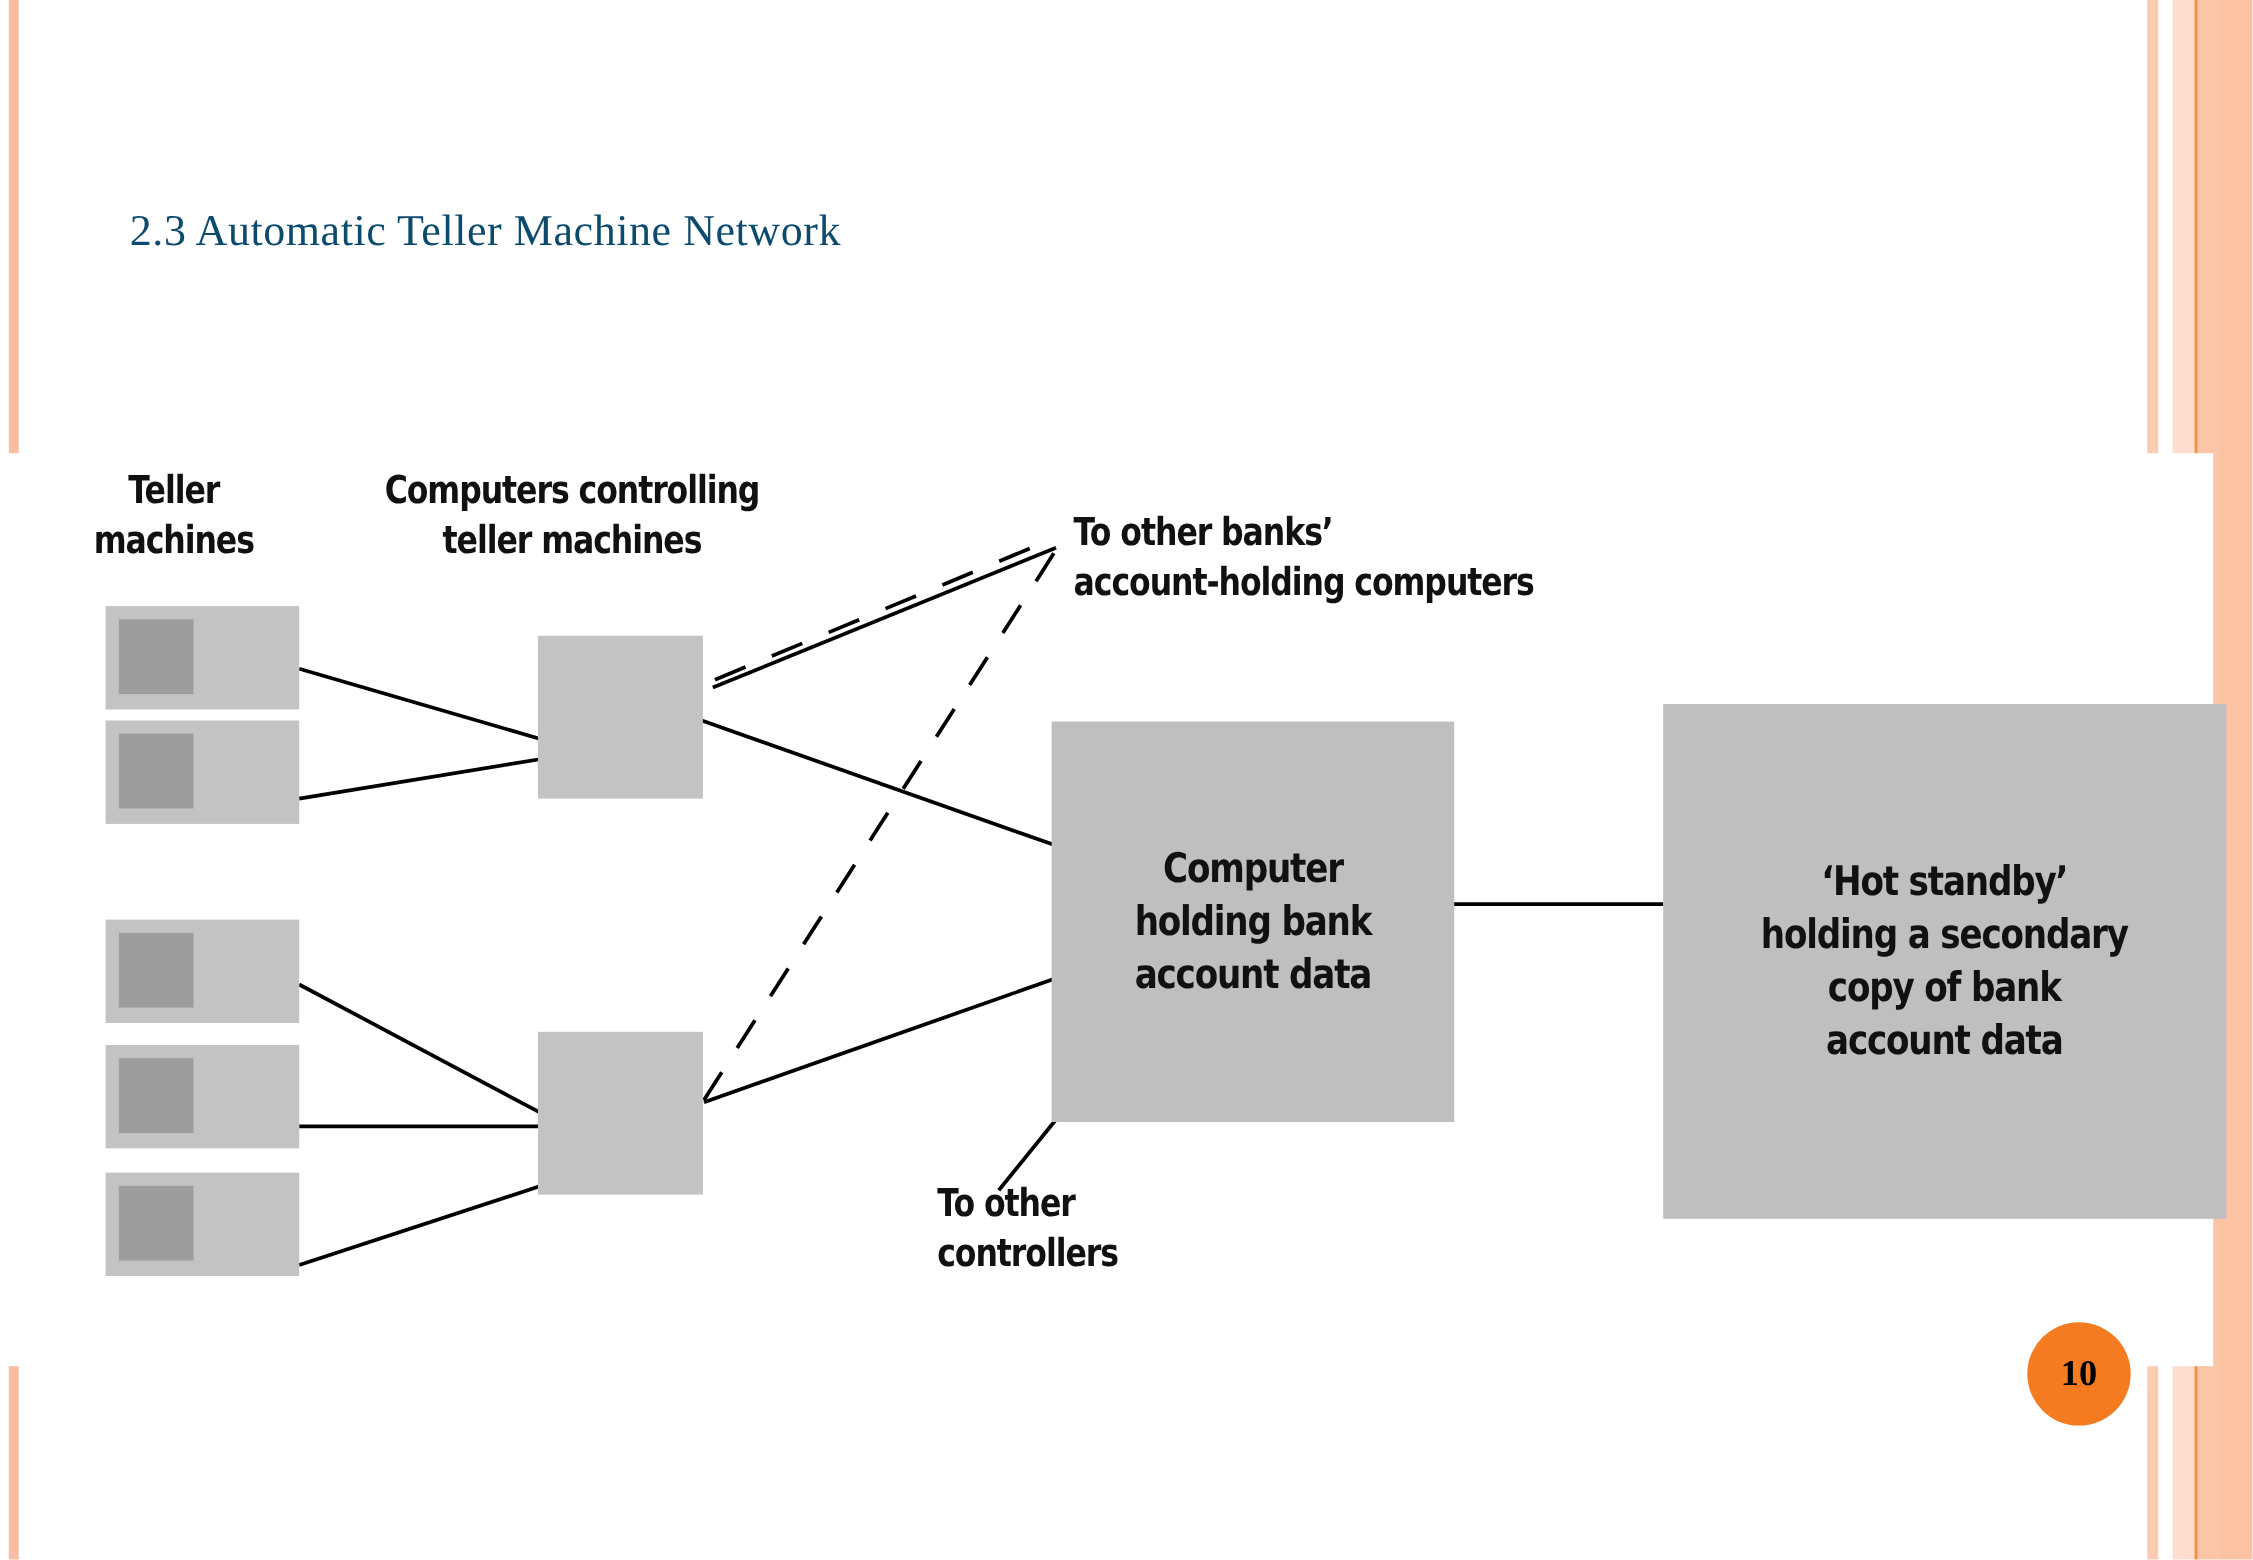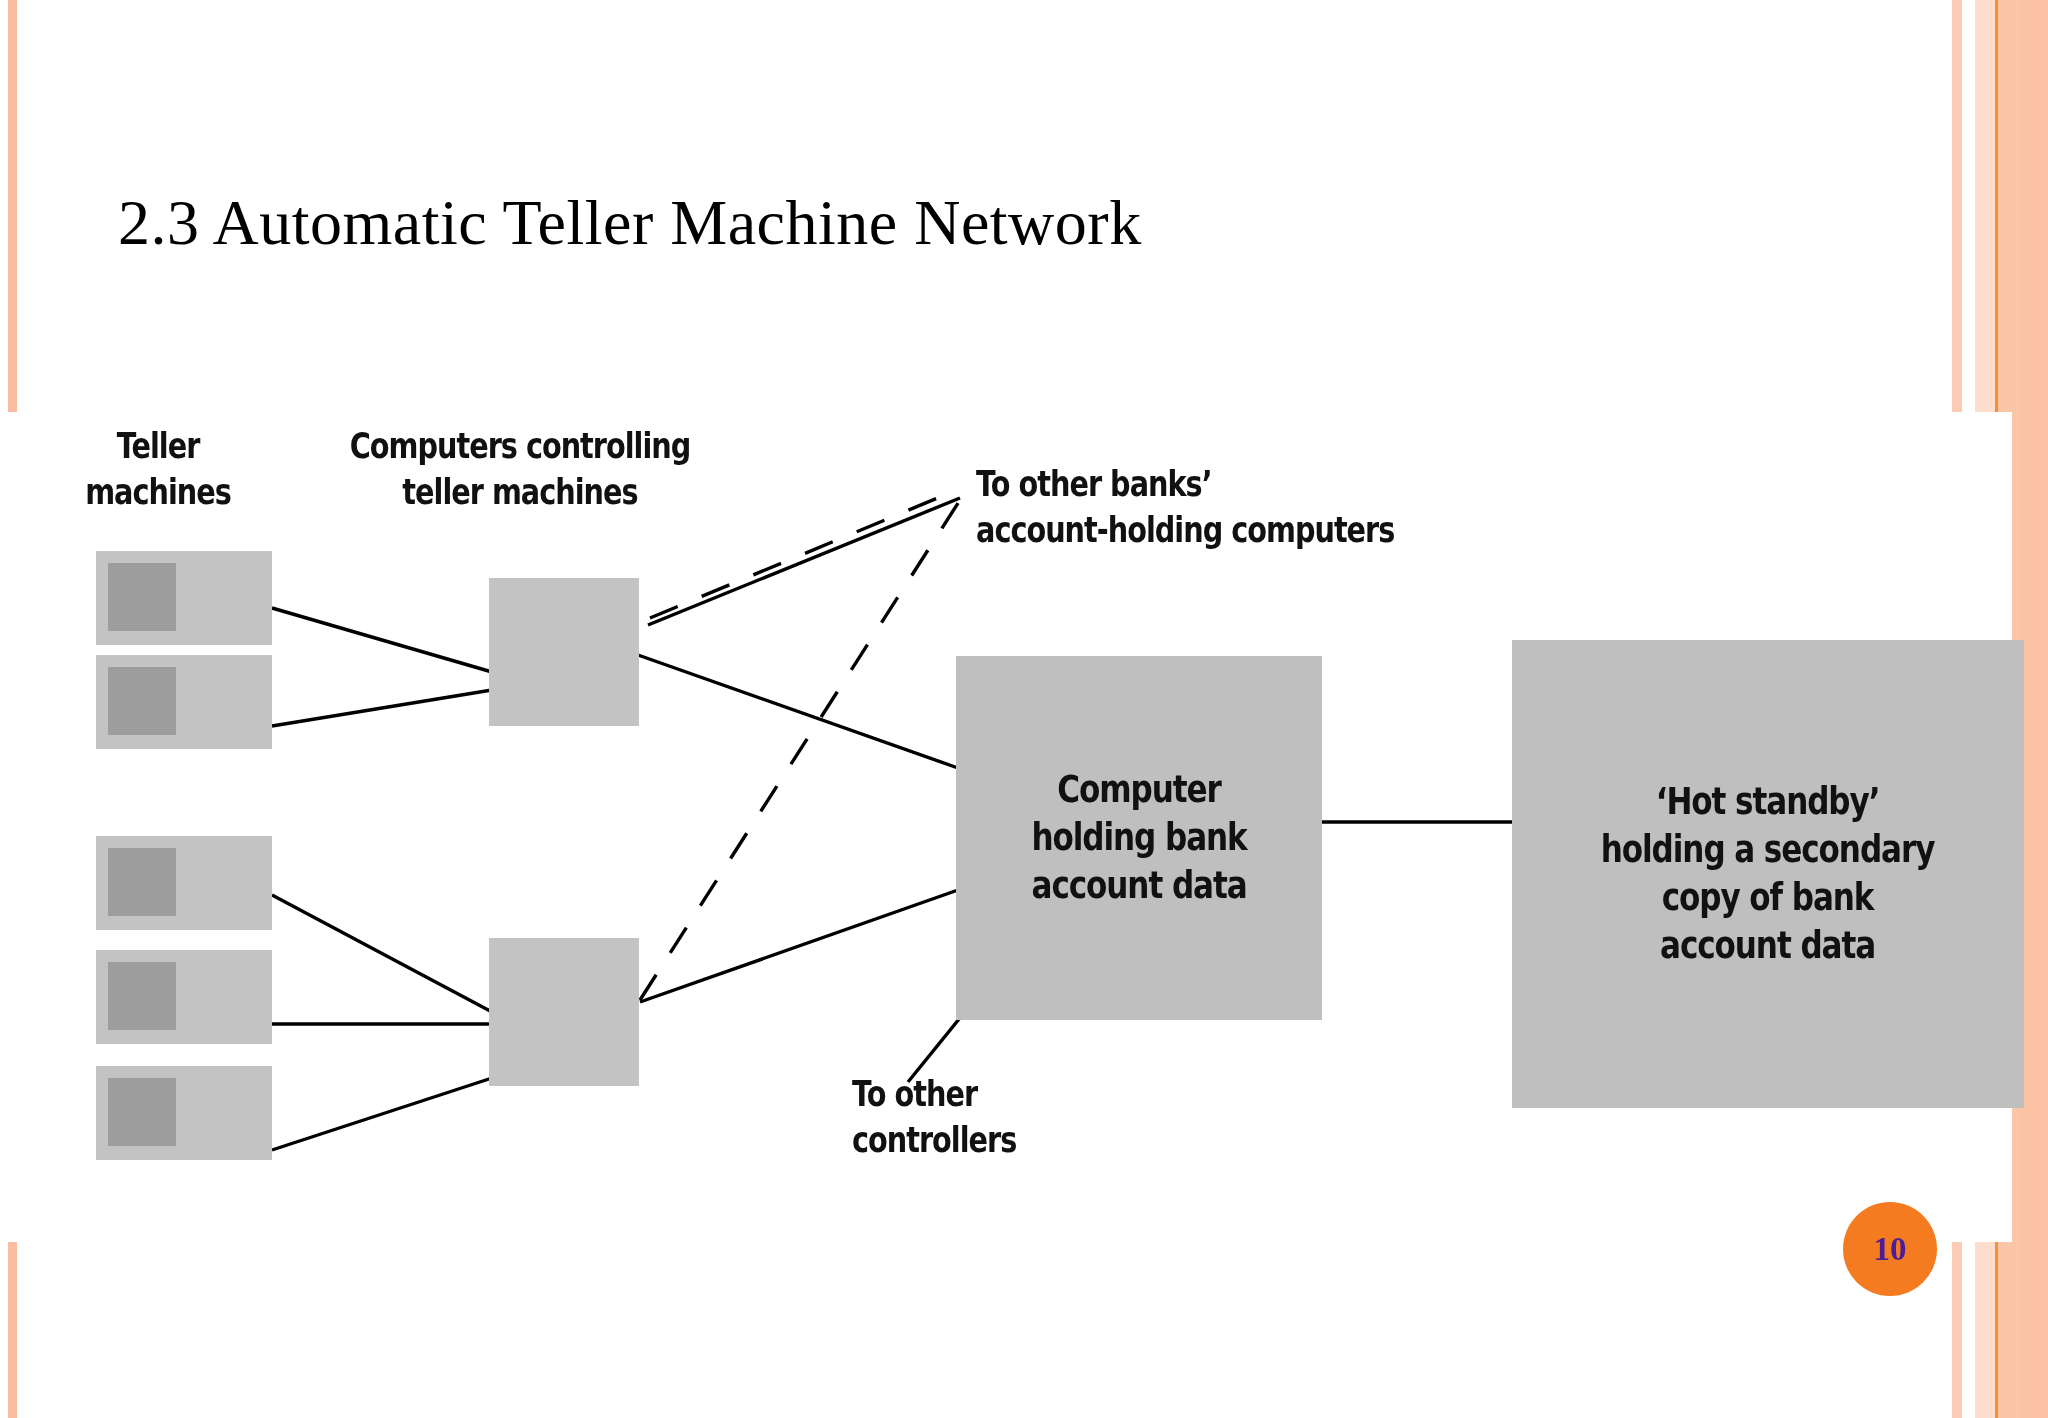--- a/index.html
+++ b/index.html
@@ -25,22 +25,22 @@
   .content-panel{
     position:absolute;
     left:0;top:412px;width:2012px;height:830px;
     background:#ffffff;
   }
 
   
   .page-title{
     position:absolute;left:118px;top:186px;
     font-family:"Liberation Serif", serif;
-    font-size:64px;font-weight:400;
-    color:#000000;
+    font-size:40px;font-weight:400;
+    color:#0c4a6e;
     letter-spacing:0.5px;
     white-space:nowrap;
   }
 
   
   #diagram{position:absolute;left:0;top:0;width:2048px;height:1418px;}
   #wires{position:absolute;left:0;top:0;width:2048px;height:1418px;pointer-events:none;}
 
   .dlabel{
     position:absolute;
@@ -71,21 +71,21 @@
   }
 
   
   .page-badge{
     position:absolute;left:1843px;top:1202px;width:94px;height:94px;
     background:#f47b20;border-radius:50%;
     display:flex;align-items:center;justify-content:center;
   }
   .page-badge span{
     font-family:"Liberation Serif", serif;
-    font-size:33px;font-weight:700;color:#4c1d95;
+    font-size:33px;font-weight:700;color:#000000;
   }
 </style>
 </head>
 <body>
 
 <div id="slide">
 
   <div class="stripe s-left"></div>
   <div class="stripe s-r-thin"></div>
   <div class="stripe s-r-band1"></div>

